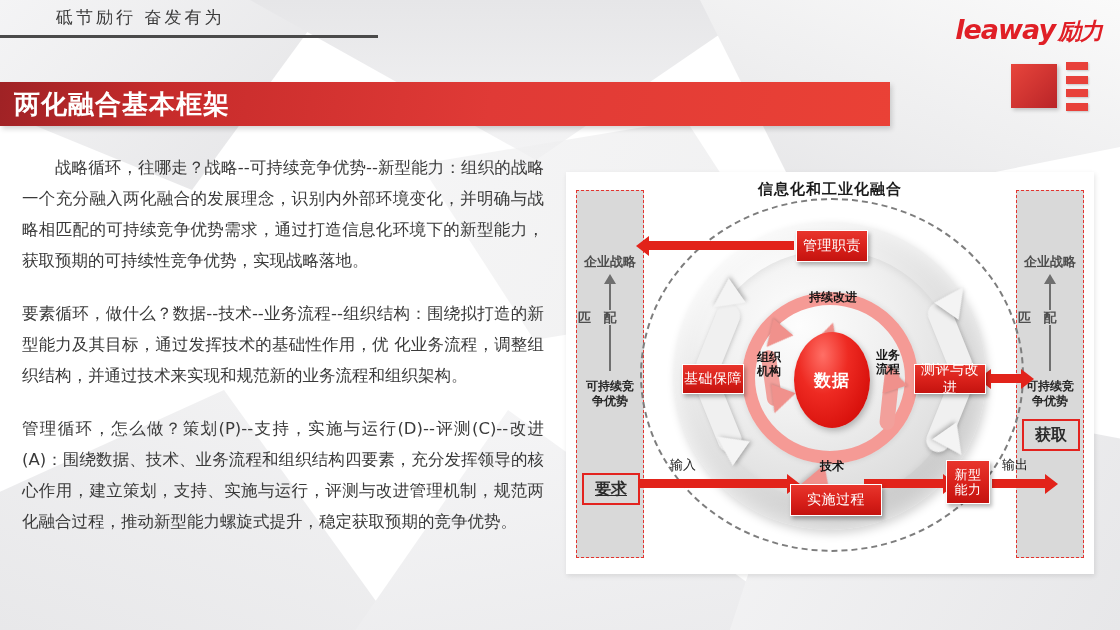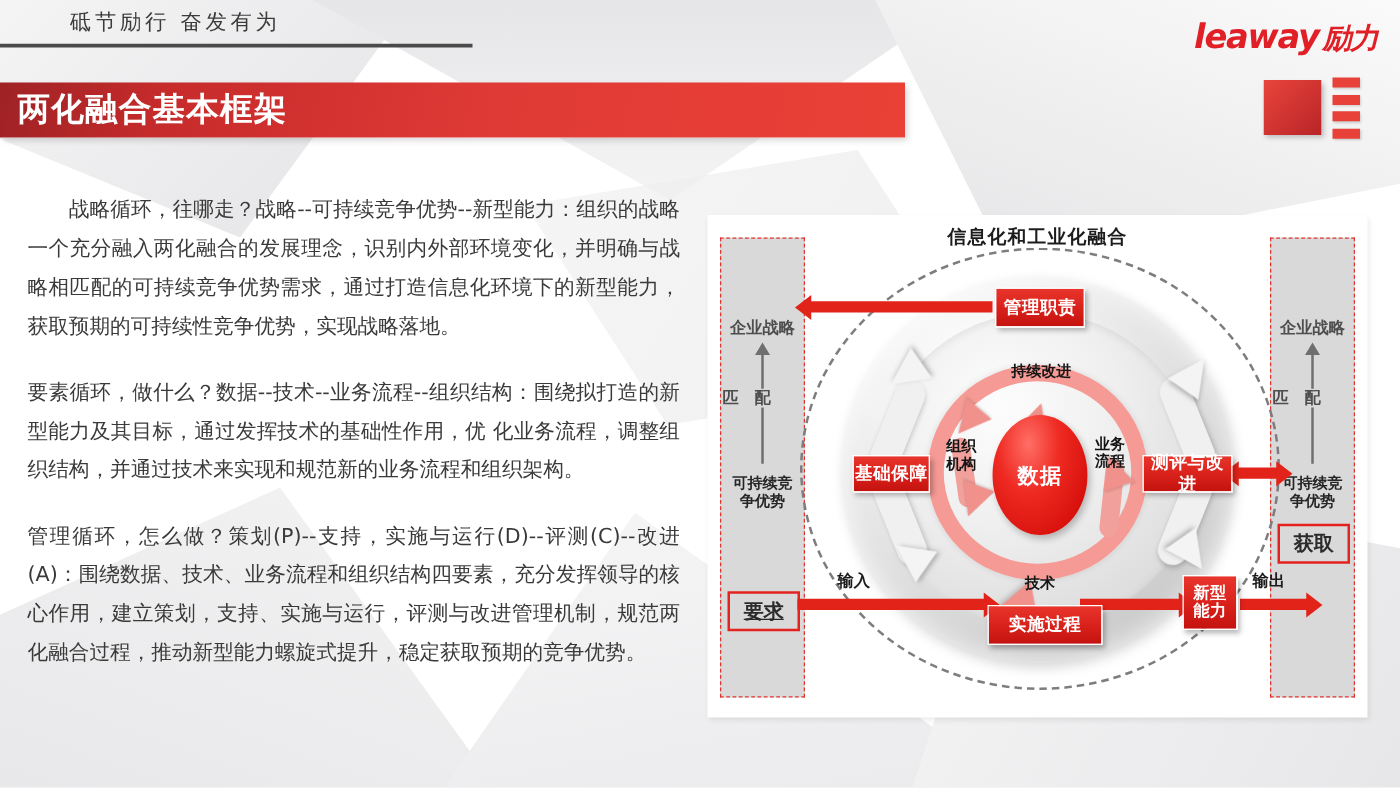--- a/index.html
+++ b/index.html
@@ -38,21 +38,21 @@
   #hdr-tagline{position:absolute;top:6px;left:56px;font-size:17px;color:#3b3b3b;
                letter-spacing:3px;white-space:nowrap;}
   #hdr-rule{position:absolute;top:35px;left:0;width:378px;height:3px;background:#4a4a4a;}
 
   #logo{position:absolute;top:14px;right:18px;display:flex;align-items:baseline;
         font-style:italic;font-weight:bold;color:#e01f26;white-space:nowrap;margin-left:32px;}
   #logo .lw{font-size:27px;letter-spacing:-1px;}
   #logo .cn{font-size:23px;margin-left:3px;letter-spacing:-1px;}
 
   
-  #titlebar{position:absolute;top:66px;left:0;width:724px;height:44px;
+  #titlebar{position:absolute;top:82px;left:0;width:890px;height:44px;
      background:linear-gradient(100deg,#9f2225 0%,#c62b2b 18%,#e03a36 55%,#ea4136 100%);
      box-shadow:2px 3px 5px rgba(0,0,0,.16);}
   #titlebar h1{margin:0;color:#fff;font-size:26px;font-weight:bold;
      line-height:44px;padding-left:14px;letter-spacing:1px;}
 
   
   #deco-sq{position:absolute;top:64px;left:1011px;width:46px;height:44px;
       background:linear-gradient(135deg,#e8453c 0%,#b92427 100%);
       box-shadow:2px 2px 4px rgba(0,0,0,.22);}
   #deco-bars{position:absolute;top:62px;left:1066px;width:22px;height:49px;
@@ -154,21 +154,21 @@
   
   .elabel{position:absolute;font-size:12px;font-weight:bold;color:#151515;line-height:14px;
      text-align:center;}
   #el-kaizen{left:222px;top:118px;width:90px;}
   #el-org{left:186px;top:178px;width:34px;}
   #el-biz{left:306px;top:176px;width:32px;}
   #el-tech{left:240px;top:260px;width:52px;margin-top:27px;}
 
   
   .rbox{position:absolute;background:linear-gradient(180deg,#e8352c 0%,#d8201a 55%,#c4130f 100%);
-     border:1.5px solid #ffffff;color:#fff;font-weight:bold;font-size:14px;
+     border:1.5px solid #ffffff;color:#fff;font-weight:normal;font-size:14px;
      display:flex;align-items:center;justify-content:center;text-align:center;
      box-shadow:2px 3px 4px rgba(0,0,0,.28);box-sizing:border-box;letter-spacing:.5px;}
   #rb-mgmt{left:230px;top:58px;width:72px;height:32px;}
   #rb-base{left:116px;top:192px;width:62px;height:30px;}
   #rb-eval{left:348px;top:192px;width:72px;height:30px;}
   #rb-impl{left:224px;top:312px;width:92px;height:32px;}
   #rb-cap{left:380px;top:288px;width:44px;height:44px;font-size:13px;line-height:15px;flex-direction:column;}
 
   
   .rarrow{position:absolute;background:#e2231a;height:9px;}
@@ -177,21 +177,21 @@
      border-right:13px solid #e2231a;}
   .rarrow.headR:after{content:"";position:absolute;right:-12px;top:-5.5px;width:0;height:0;
      border-top:10px solid transparent;border-bottom:10px solid transparent;
      border-left:13px solid #e2231a;}
   #ra-top{left:82px;top:69px;width:146px;}
   #ra-eval{left:424px;top:202px;width:32px;}
   #ra-in{left:72px;top:307px;width:150px;}
   #ra-mid{left:298px;top:307px;width:80px;}
   #ra-out{left:426px;top:307px;width:54px;}
 
-  .flowlabel{position:absolute;font-size:13px;font-weight:bold;color:#1c1c1c;}
+  .flowlabel{position:absolute;font-size:13px;font-weight:normal;color:#1c1c1c;}
   #fl-in{left:104px;top:284px;}
   #fl-out{left:436px;top:284px;}
 </style>
 </head>
 <body>
 
 <div id="slide">
 
   <div class="poly bgA"></div>
   <div class="poly bgB"></div>

